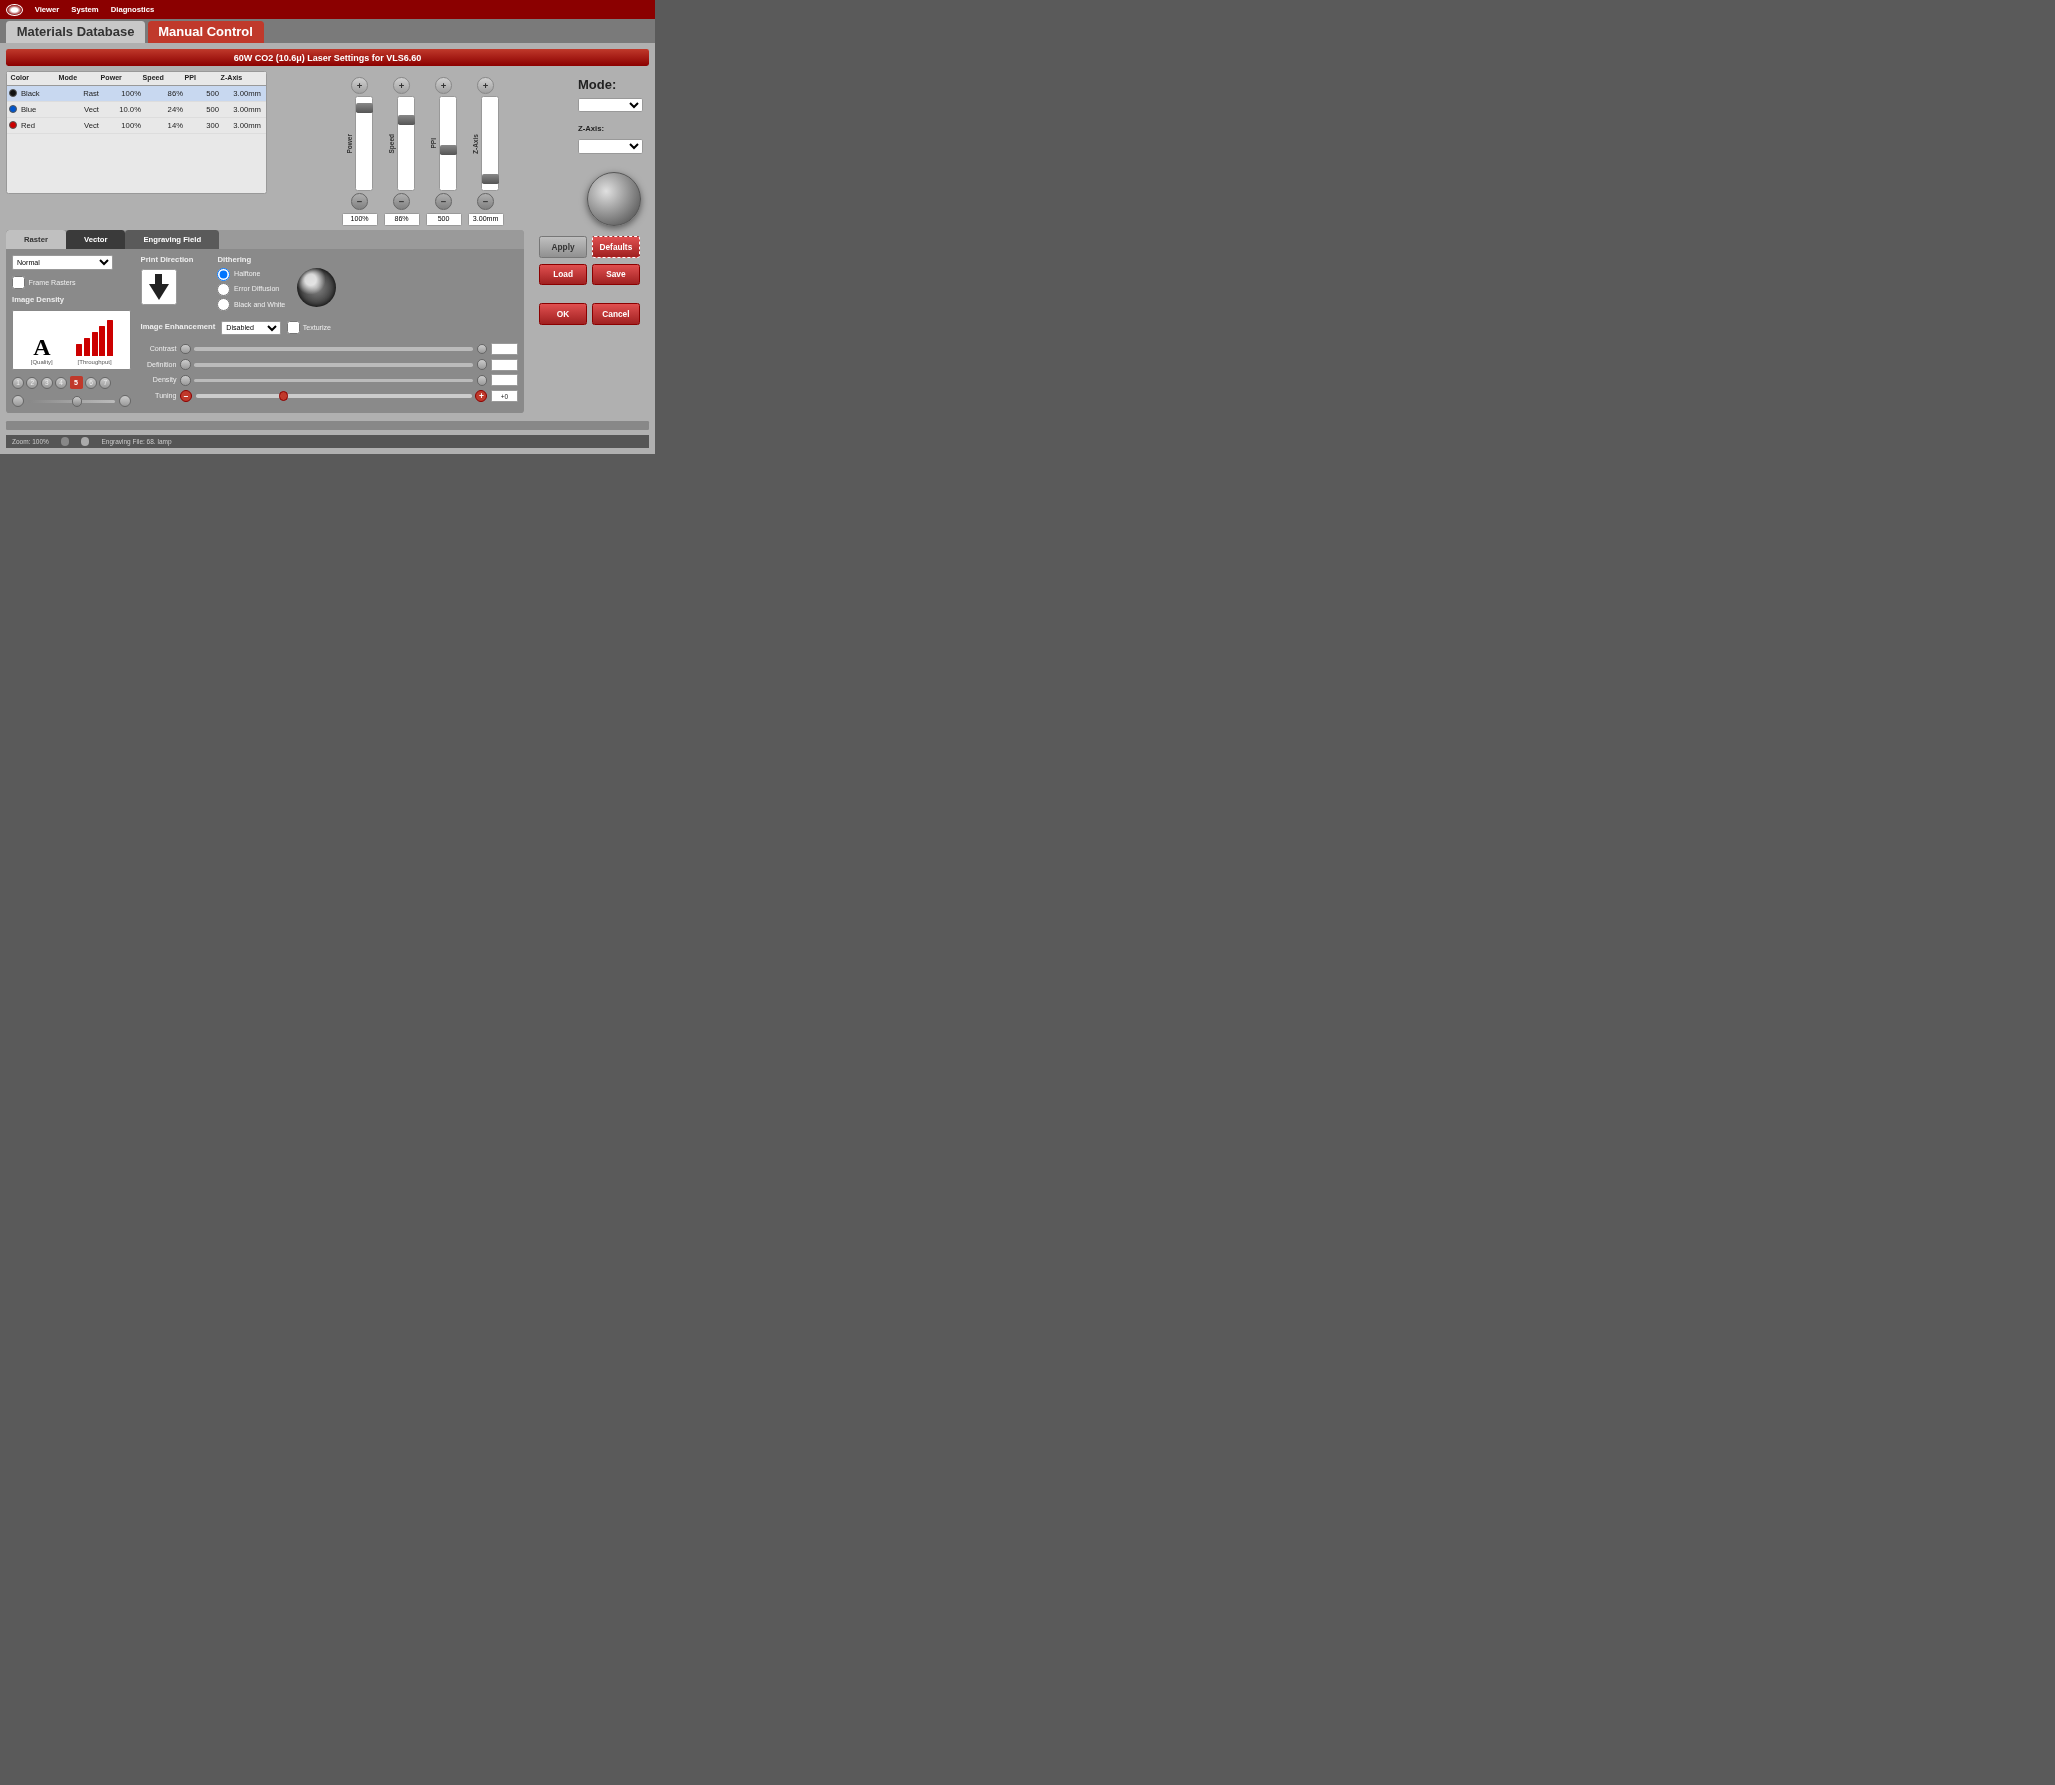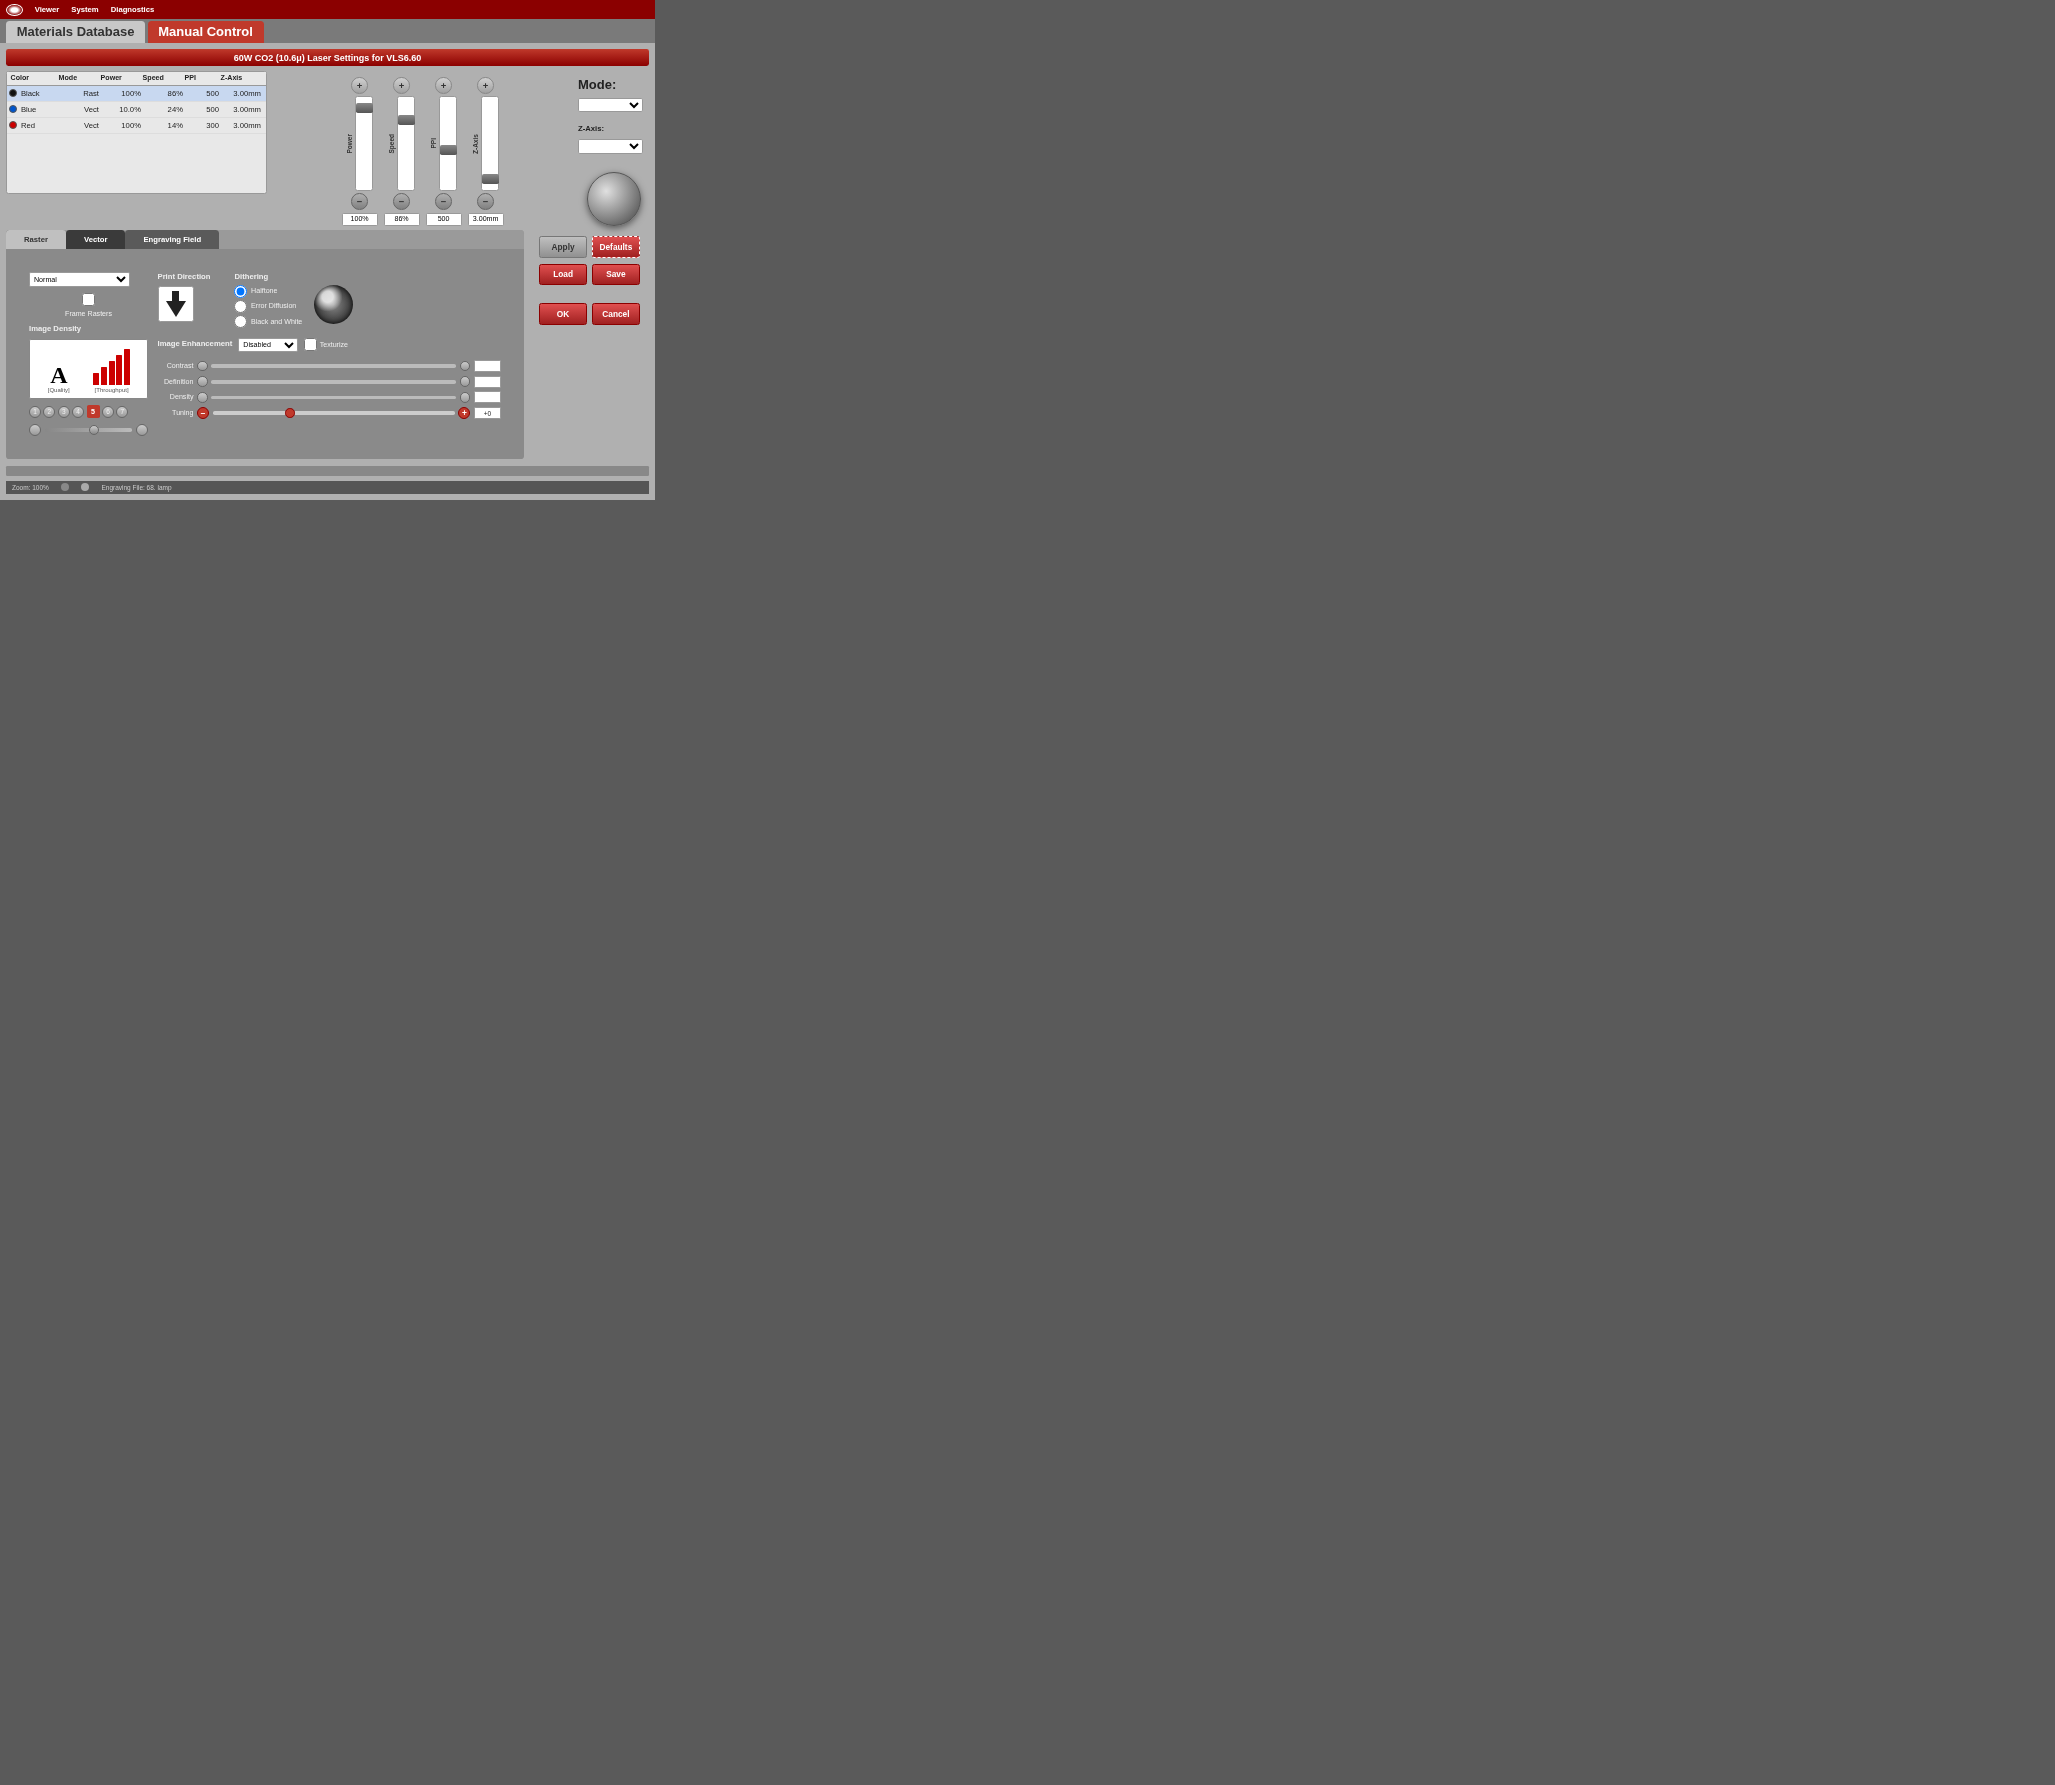--- a/index.html
+++ b/index.html
@@ -299,21 +299,21 @@
       background: #3a3a3a;
       color: white;
     }
     .rv-tab.active-mid {
       background: #5a5a5a;
       color: white;
     }
 
     .rv-content {
       background: #8a8a8a;
-      padding: 23px;
+      padding: 6px;
       display: flex;
       gap: 9.5px;
     }
 
     
     .rv-left {
       display: flex;
       flex-direction: column;
       gap: 6px;
       min-width: 107px;
@@ -327,21 +327,20 @@
       background: white;
       border-radius: 1.8px;
       font-size: 7.1px;
     }
     .frame-rasters {
       display: flex;
       align-items: center;
       gap: 3.6px;
       font-size: 7.1px;
       color: #eee;
-      flex-direction: column;
     }
 
     
     .image-density-label {
       font-weight: bold;
       font-size: 7.7px;
       color: #eee;
     }
     .density-chart {
       background: white;

